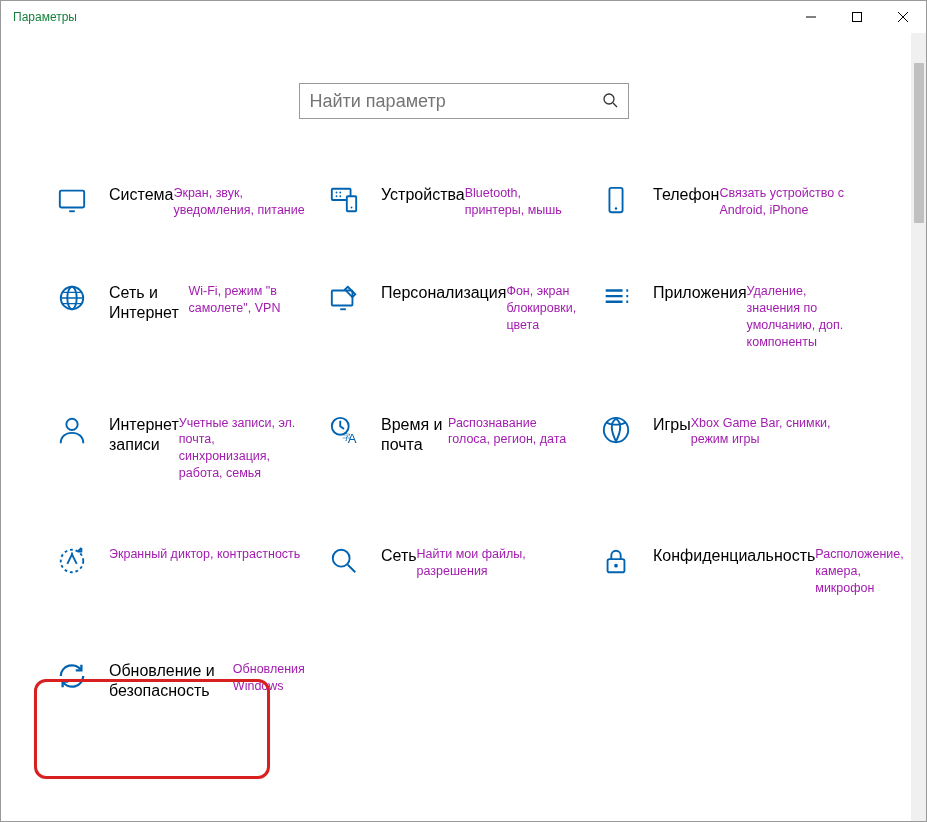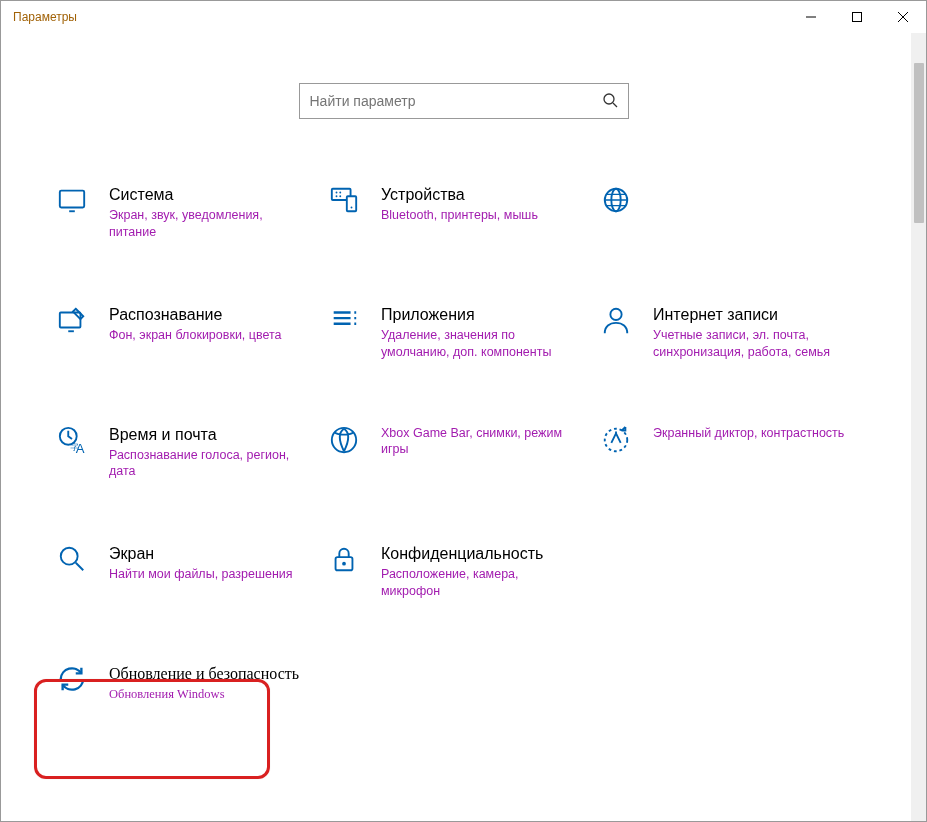--- a/index.html
+++ b/index.html
@@ -21,21 +21,21 @@
       display: flex;
       flex-direction: column;
     }
     .titlebar {
       height: 32px;
       display: flex;
       align-items: center;
       justify-content: space-between;
       padding-left: 12px;
       font-size: 12px;
-      color: #a16207;
+      color: #15803d;
     }
     .titlebar .title { font-weight: 400; }
     .win-controls { display: flex; height: 100%; }
     .win-btn {
       width: 46px;
       height: 32px;
       display: flex;
       align-items: center;
       justify-content: center;
       cursor: pointer;
@@ -79,21 +79,21 @@
       align-items: center;
       padding: 0 10px;
       font-size: 14px;
       color: #555;
       background: #fff;
     }
     .search input {
       flex: 1;
       border: none;
       outline: none;
-      font-size: 14px;
+      font-size: 18px;
       font-family: inherit;
       color: #333;
       background: transparent;
     }
     .search .mag { margin-left: 6px; color: #333; }
 
     .tiles {
       display: grid;
       grid-template-columns: repeat(3, 260px);
       column-gap: 12px;
@@ -111,21 +111,21 @@
       width: 34px;
       height: 34px;
       flex: 0 0 34px;
       margin-right: 20px;
       color: #0063b1;
       display: flex;
       align-items: flex-start;
       justify-content: center;
     }
     .tile-icon svg { width: 30px; height: 30px; }
-    .tile-text { display: flex; flex-direction: column; justify-content: center; }
+    .tile-text { display: flex; flex-direction: row; justify-content: center; }
     .tile-title { font-size: 16px; color: #000; line-height: 1.25; margin-bottom: 2px; font-weight: 400; }
     .tile-sub { font-size: 12.5px; color: #a21caf; line-height: 1.35; }
 
     .highlight-box {
       position: absolute;
       border: 3px solid #d92020;
       border-radius: 12px;
       pointer-events: none;
       box-shadow: 0 0 0 1px rgba(0,0,0,0.02);
     }
@@ -196,41 +196,57 @@
               <circle cx="8" cy="12" r="1" fill="currentColor"></circle>
               <circle cx="12" cy="12" r="1" fill="currentColor"></circle>
             </svg>
         </div>
         <div class="tile-text">
           <span class="tile-title">Устройства</span>
           <span class="tile-sub">Bluetooth, принтеры, мышь</span>
         </div>
       </div>
 
+      <div class="tile">
+        <div class="tile-icon">
+          <svg viewBox="0 0 32 32">
+              <rect x="9" y="3" width="14" height="26" rx="2" fill="none" stroke="currentColor" stroke-width="2"></rect>
+              <circle cx="16" cy="25" r="1.3" fill="currentColor"></circle>
+            </svg>
+        </div>
+        <div class="tile-text">
+          <span class="tile-title">Телефон</span>
+          <span class="tile-sub">Связать устройство с Android, iPhone</span>
+        </div>
+      </div>
 
       <div class="tile">
         <div class="tile-icon">
           <svg viewBox="0 0 32 32">
               <circle cx="16" cy="16" r="12" fill="none" stroke="currentColor" stroke-width="2"></circle>
               <ellipse cx="16" cy="16" rx="5" ry="12" fill="none" stroke="currentColor" stroke-width="2"></ellipse>
               <path d="M4 16h24M6 10h20M6 22h20" stroke="currentColor" stroke-width="1.5"></path>
             </svg>
         </div>
+        <div class="tile-text">
+          <span class="tile-title">Сеть и Интернет</span>
+          <span class="tile-sub">Wi-Fi, режим "в самолете", VPN</span>
+        </div>
       </div>
 
       <div class="tile">
         <div class="tile-icon">
           <svg viewBox="0 0 32 32">
               <rect x="3" y="8" width="22" height="16" rx="1" fill="none" stroke="currentColor" stroke-width="2"></rect>
               <path d="M12 28h6" stroke="currentColor" stroke-width="2"></path>
               <path d="M20 4l8 8-3 3-8-8z" fill="none" stroke="currentColor" stroke-width="2"></path>
             </svg>
         </div>
         <div class="tile-text">
-          <span class="tile-title">Распознавание</span>
+          <span class="tile-title">Персонализация</span>
           <span class="tile-sub">Фон, экран блокировки, цвета</span>
         </div>
       </div>
 
       <div class="tile">
         <div class="tile-icon">
           <svg viewBox="0 0 32 32">
               <path d="M5 8h18M5 14h18M5 20h18" stroke="currentColor" stroke-width="2.5"></path>
               <path d="M27 8h2M27 14h2M27 20h2" stroke="currentColor" stroke-width="2.5"></path>
             </svg>
@@ -270,20 +286,21 @@
       </div>
 
       <div class="tile">
         <div class="tile-icon">
           <svg viewBox="0 0 32 32">
               <circle cx="16" cy="16" r="13" fill="none" stroke="currentColor" stroke-width="2"></circle>
               <path d="M16 4c-6 4-6 12 0 24M16 4c6 4 6 12 0 24M6 8c4 3 16 3 20 0" fill="none" stroke="currentColor" stroke-width="2"></path>
             </svg>
         </div>
         <div class="tile-text">
+          <span class="tile-title">Игры</span>
           <span class="tile-sub">Xbox Game Bar, снимки, режим игры</span>
         </div>
       </div>
 
       <div class="tile">
         <div class="tile-icon">
           <svg viewBox="0 0 32 32" stroke-dasharray="3 3">
               <circle cx="16" cy="16" r="12" fill="none" stroke="currentColor" stroke-width="2"></circle>
               <path d="M16 9l-5 10M16 9l5 10M16 9v-2" stroke="currentColor" stroke-width="2" stroke-dasharray="0"></path>
               <path d="M22 6l4-4M26 2v4h-4" stroke="currentColor" stroke-width="2" stroke-dasharray="0" fill="none"></path>
@@ -295,40 +312,40 @@
       </div>
 
       <div class="tile">
         <div class="tile-icon">
           <svg viewBox="0 0 32 32">
               <circle cx="13" cy="13" r="9" fill="none" stroke="currentColor" stroke-width="2"></circle>
               <path d="M20 20l8 8" stroke="currentColor" stroke-width="2"></path>
             </svg>
         </div>
         <div class="tile-text">
-          <span class="tile-title">Экран</span>
+          <span class="tile-title">Сеть</span>
           <span class="tile-sub">Найти мои файлы, разрешения</span>
         </div>
       </div>
 
       <div class="tile">
         <div class="tile-icon">
           <svg viewBox="0 0 32 32">
               <rect x="7" y="14" width="18" height="14" rx="2" fill="none" stroke="currentColor" stroke-width="2"></rect>
               <path d="M11 14v-4a5 5 0 0110 0v4" fill="none" stroke="currentColor" stroke-width="2"></path>
               <circle cx="16" cy="21" r="2" fill="currentColor"></circle>
             </svg>
         </div>
         <div class="tile-text">
           <span class="tile-title">Конфиденциальность</span>
           <span class="tile-sub">Расположение, камера, микрофон</span>
         </div>
       </div>
 
-      <div class="tile" style="grid-column:1;font-family:Liberation Serif, serif;">
+      <div class="tile" style="grid-column:1;">
         <div class="tile-icon">
           <svg viewBox="0 0 32 32">
               <path d="M26 10a12 12 0 00-22 6" fill="none" stroke="currentColor" stroke-width="2.5"></path>
               <path d="M6 22a12 12 0 0022-6" fill="none" stroke="currentColor" stroke-width="2.5"></path>
               <path d="M26 4v6h-6M6 28v-6h6" fill="none" stroke="currentColor" stroke-width="2.5"></path>
             </svg>
         </div>
         <div class="tile-text">
           <span class="tile-title">Обновление и безопасность</span>
           <span class="tile-sub">Обновления Windows</span>

